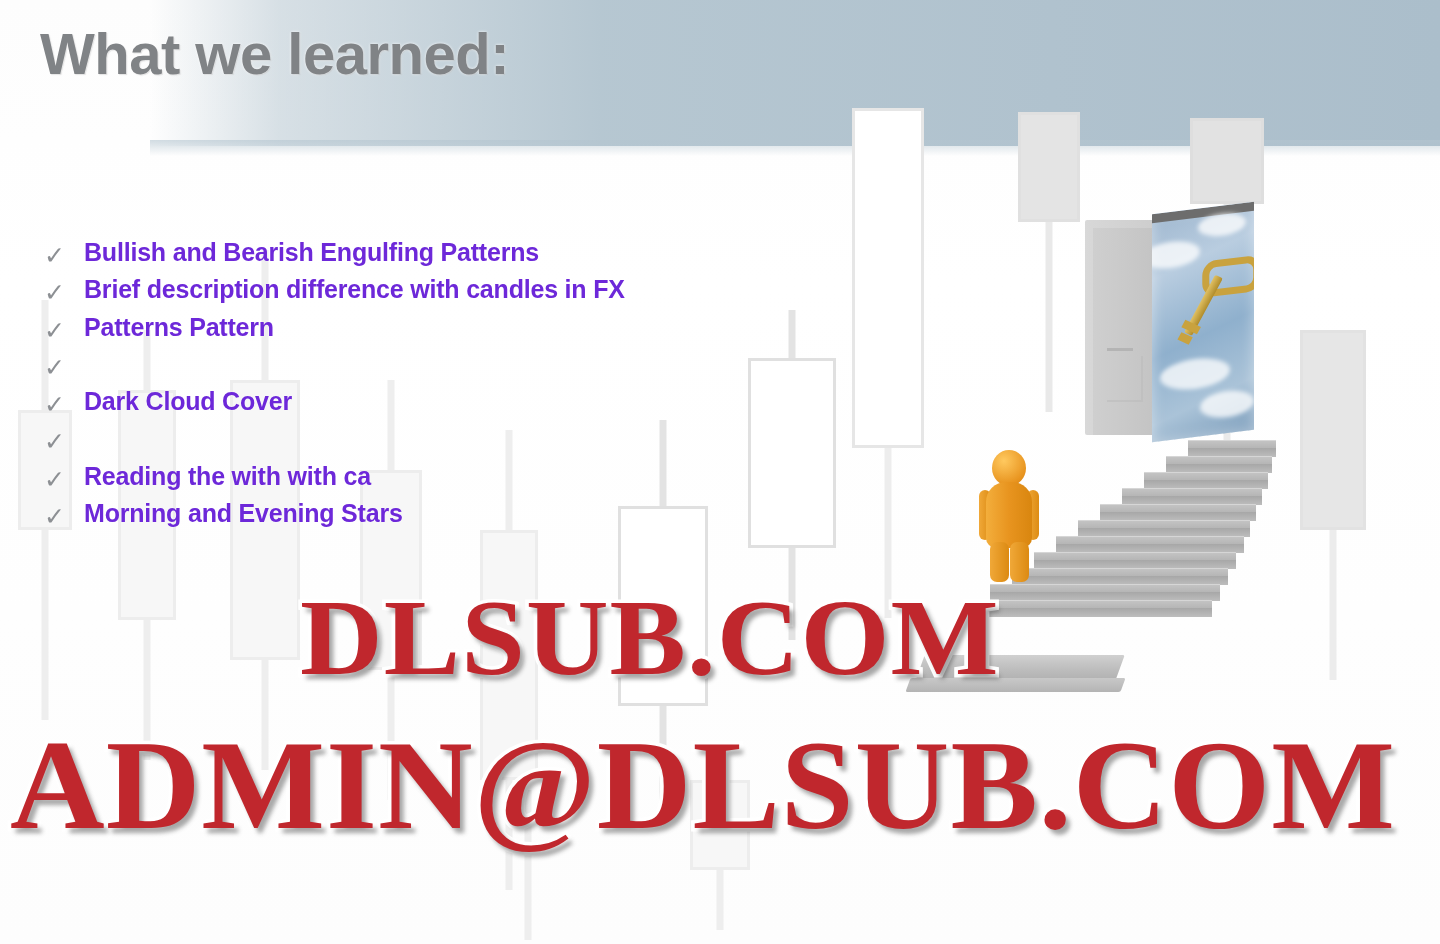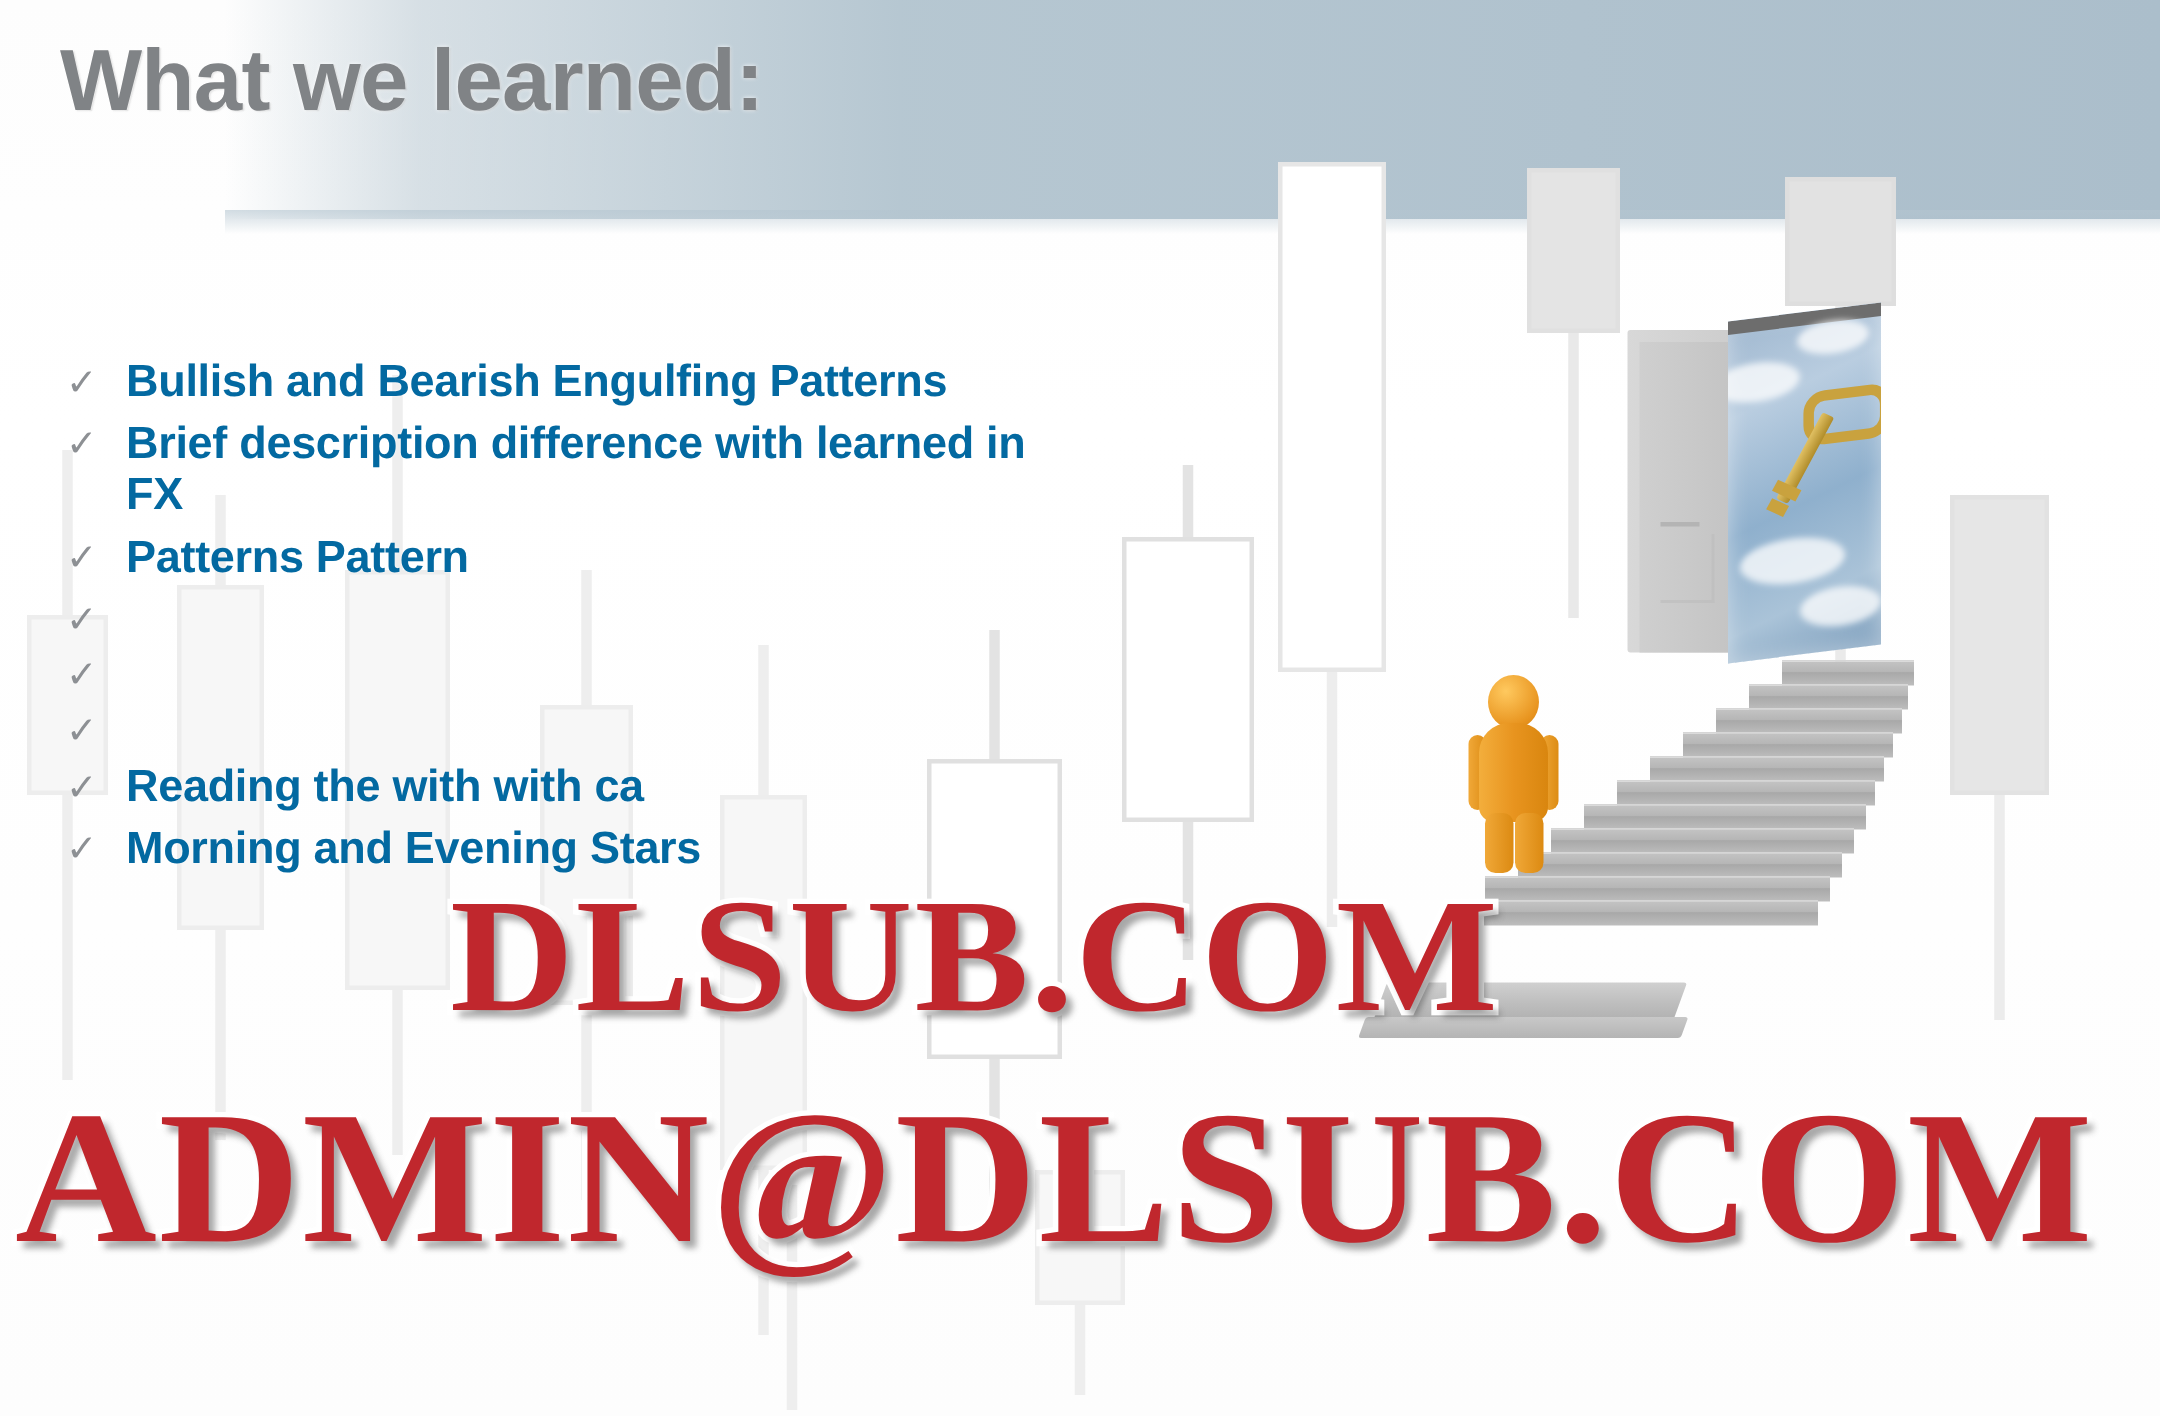--- a/index.html
+++ b/index.html
@@ -86,23 +86,23 @@
     width:40px;
     flex:0 0 40px;
     font-size:25px;
     line-height:1.05;
     color:#8d9094;
     text-align:left;
     padding-top:4px;
     filter:blur(0.25px);
   }
   .bullet .label{
-    font-size:30px;
+    font-size:25px;
     font-weight:bold;
-    color:#0369a1;
+    color:#6d28d9;
     line-height:1.14;
     letter-spacing:-0.2px;
     text-shadow:0 0 2px rgba(255,255,255,0.65);
     filter:blur(0.35px);
   }
   .bullet.two-line .label{ max-width:600px; }
 
   
   .illustration{ position:absolute; left:930px; top:200px; width:380px; height:520px; }
 
@@ -320,34 +320,35 @@
 
   <div class="bullets">
 
     <div class="bullet two-line">
       <span class="check">✓</span>
       <span class="label">Bullish and Bearish Engulfing Patterns</span>
     </div>
 
     <div class="bullet two-line">
       <span class="check">✓</span>
-      <span class="label">Brief description difference with learned in FX</span>
+      <span class="label">Brief description difference with candles in FX</span>
     </div>
 
     <div class="bullet">
       <span class="check">✓</span>
       <span class="label">Patterns Pattern</span>
     </div>
 
     <div class="bullet">
       <span class="check">✓</span>
     </div>
 
     <div class="bullet">
       <span class="check">✓</span>
+      <span class="label">Dark Cloud Cover</span>
     </div>
 
     <div class="bullet">
       <span class="check">✓</span>
     </div>
 
     <div class="bullet two-line">
       <span class="check">✓</span>
       <span class="label">Reading the           with with  ca</span>
     </div>

